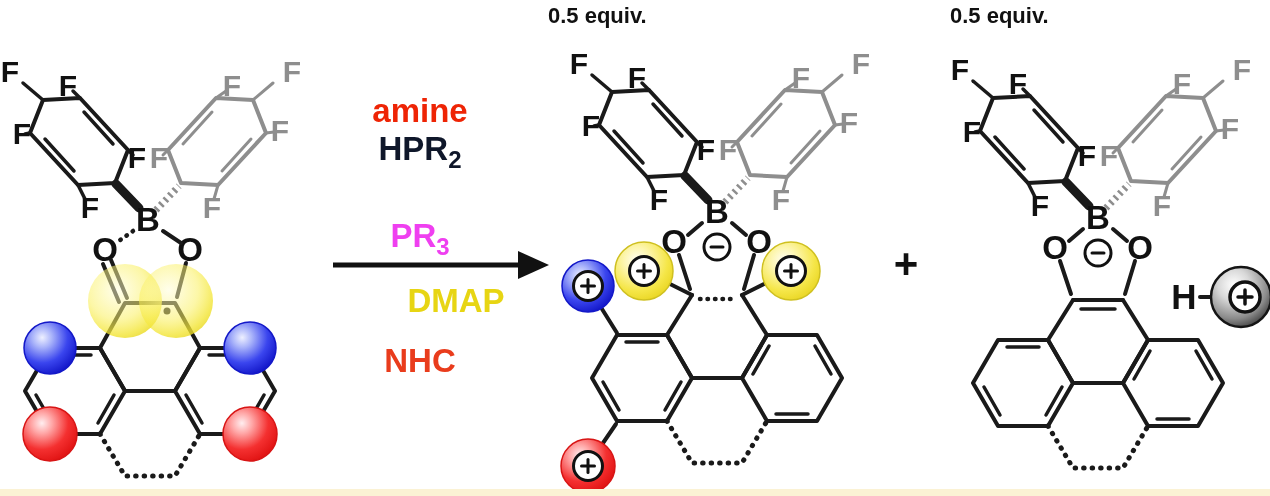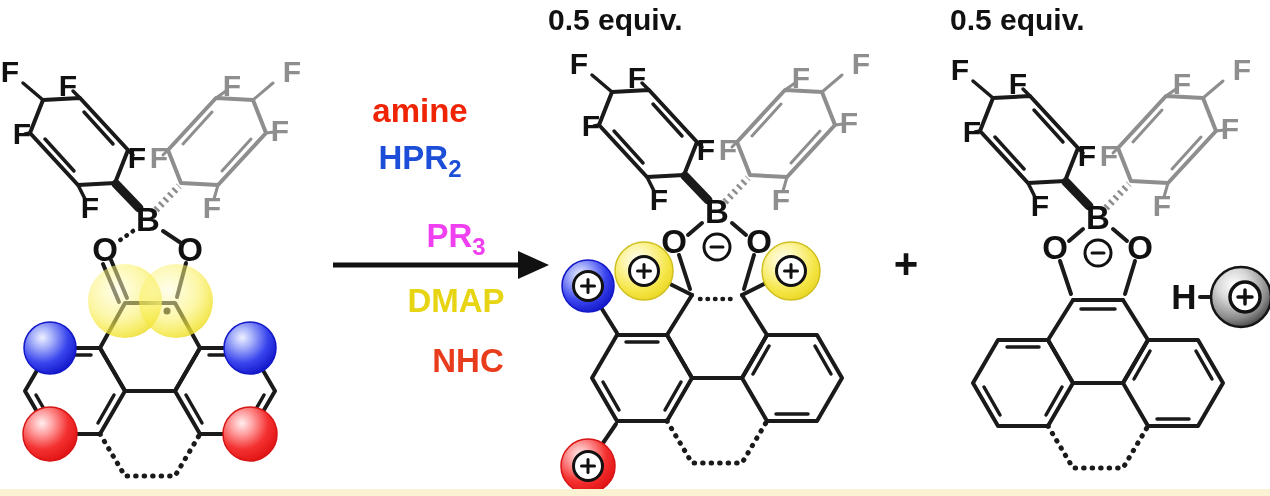--- a/index.html
+++ b/index.html
@@ -19,21 +19,21 @@
   .dotf{stroke:#1a1a1a;stroke-width:5;stroke-dasharray:0.5 8;stroke-linecap:round;fill:none}
   .cs{stroke:#111;stroke-width:3;stroke-linecap:round}
   
   .fb{font-size:30px;fill:#111;text-anchor:middle}
   .fg{font-size:30px;fill:#8e8e8e;text-anchor:middle}
   .at{font-size:33px;fill:#111;text-anchor:middle}
   .ah{font-size:35px;fill:#111;text-anchor:middle}
   
   .reagent{position:absolute;left:420px;transform:translateX(-50%);font-weight:bold;font-size:33px;line-height:1;white-space:nowrap}
   .reagent sub{font-size:24px}
-  .equiv{position:absolute;top:3px;font-weight:bold;font-size:30px;color:#111;white-space:nowrap}
+  .equiv{position:absolute;top:3px;font-weight:bold;font-size:22px;color:#111;white-space:nowrap}
   .plussep{position:absolute;left:906px;top:240px;transform:translateX(-50%);font-weight:bold;font-size:42px;color:#111}
   #bottom-band{position:absolute;left:0;right:0;bottom:0;height:7px;}
 </style>
 </head>
 <body style="background: rgb(255, 255, 255);">
 
 <svg id="scheme" width="1270" height="496" viewBox="0 0 1270 496">
   <defs>
     <radialGradient id="gBlue" cx="35%" cy="30%" r="75%">
       <stop offset="0%" stop-color="#eef0ff"></stop>
@@ -308,22 +308,22 @@
       <g>
         <circle cx="1245" cy="297" r="15" fill="#fff" stroke="#111" stroke-width="3.5"></circle>
         <line x1="1238" y1="297" x2="1252" y2="297" stroke="#111" stroke-width="3.5" stroke-linecap="round"></line>
         <line x1="1245" y1="290" x2="1245" y2="304" stroke="#111" stroke-width="3.5" stroke-linecap="round"></line>
       </g>
     </g>
   </g>
 </svg>
 
 <div class="reagent" style="top: 94px; color: rgb(238, 36, 5);"><span>amine</span><sub></sub></div>
-<div class="reagent" style="top: 141px; color: #1d4ed8;"><span>HPR</span><sub>2</sub></div>
-<div class="reagent" style="top: 219px; color: rgb(239, 63, 240); margin-left: 36px;"><span>PR</span><sub>3</sub></div>
+<div class="reagent" style="top: 132px; color: #0f172a;"><span>HPR</span><sub>2</sub></div>
+<div class="reagent" style="top: 219px; color: rgb(239, 63, 240);"><span>PR</span><sub>3</sub></div>
 <div class="reagent" style="top: 284px; color: rgb(231, 213, 19); margin-left: 36px;"><span>DMAP</span><sub></sub></div>
-<div class="reagent" style="top: 344px; color: rgb(233, 60, 28); margin-left: 48px;"><span>NHC</span><sub></sub></div>
+<div class="reagent" style="top: 344px; color: rgb(233, 60, 28);"><span>NHC</span><sub></sub></div>
 
 <div class="equiv" style="left:548px">0.5 equiv.</div>
 <div class="equiv" style="left:950px">0.5 equiv.</div>
 <div class="plussep">+</div>
 
 <div id="bottom-band" style="background: rgb(251, 242, 212);"></div>
 
 </body></html>

